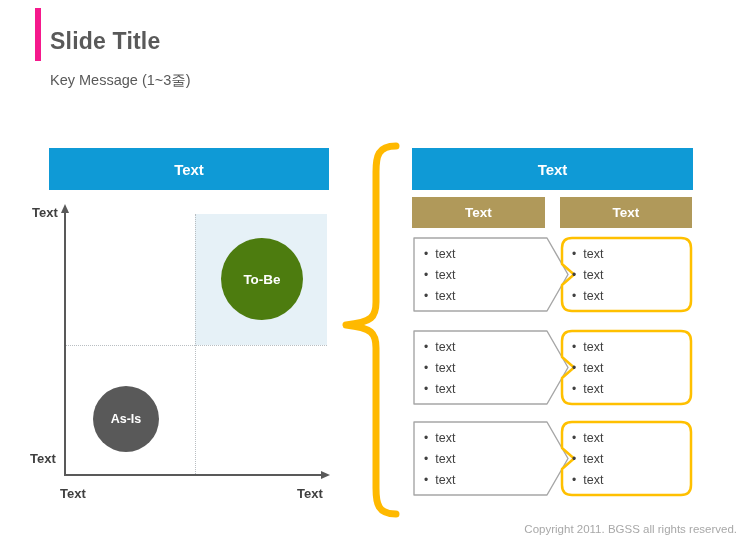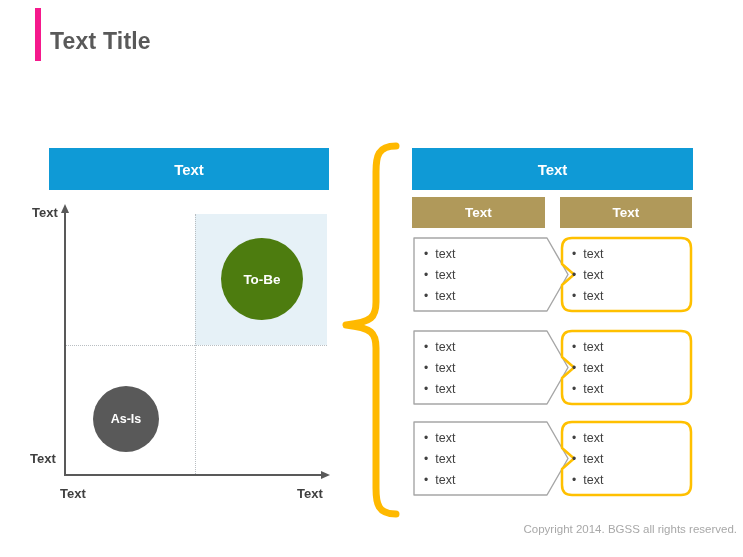--- a/index.html
+++ b/index.html
@@ -74,21 +74,22 @@
 
   
   .copyright { right:6px; top:523px; font-size:11.5px; color:#A8A8A8; }
 </style>
 </head>
 <body>
 
 <div class="stage">
 
   <div class="abs accent-bar"></div>
-  <div class="abs slide-title">Text Title</div>
+  <div class="abs slide-title">Slide Title</div>
+  <div class="abs key-message">Key Message (1~3줄)</div>
 
   <div class="abs bar-blue left-header">
     <span>Text</span>
   </div>
 
   <div class="abs quadrant-chart">
     <div class="abs quad-highlight"></div>
     <div class="abs grid-v"></div>
     <div class="abs grid-h"></div>
     <div class="abs axis-y"></div>
@@ -165,15 +166,15 @@
       <li>text</li>
       <li>text</li>
     </ul>
     <ul class="bullets bullets-right">
       <li>text</li>
       <li>text</li>
       <li>text</li>
     </ul>
   </div>
 
-  <div class="abs copyright">Copyright 2014. BGSS all rights reserved.</div>
+  <div class="abs copyright">Copyright 2011. BGSS all rights reserved.</div>
 
 </div>
 
 </body></html>

